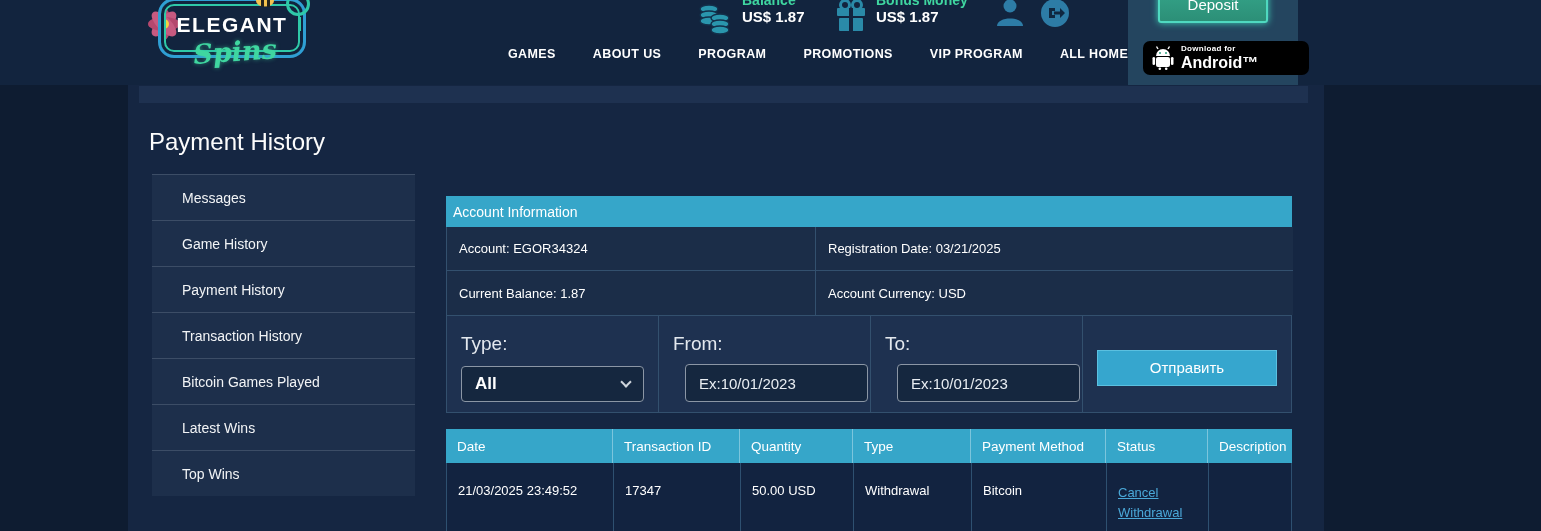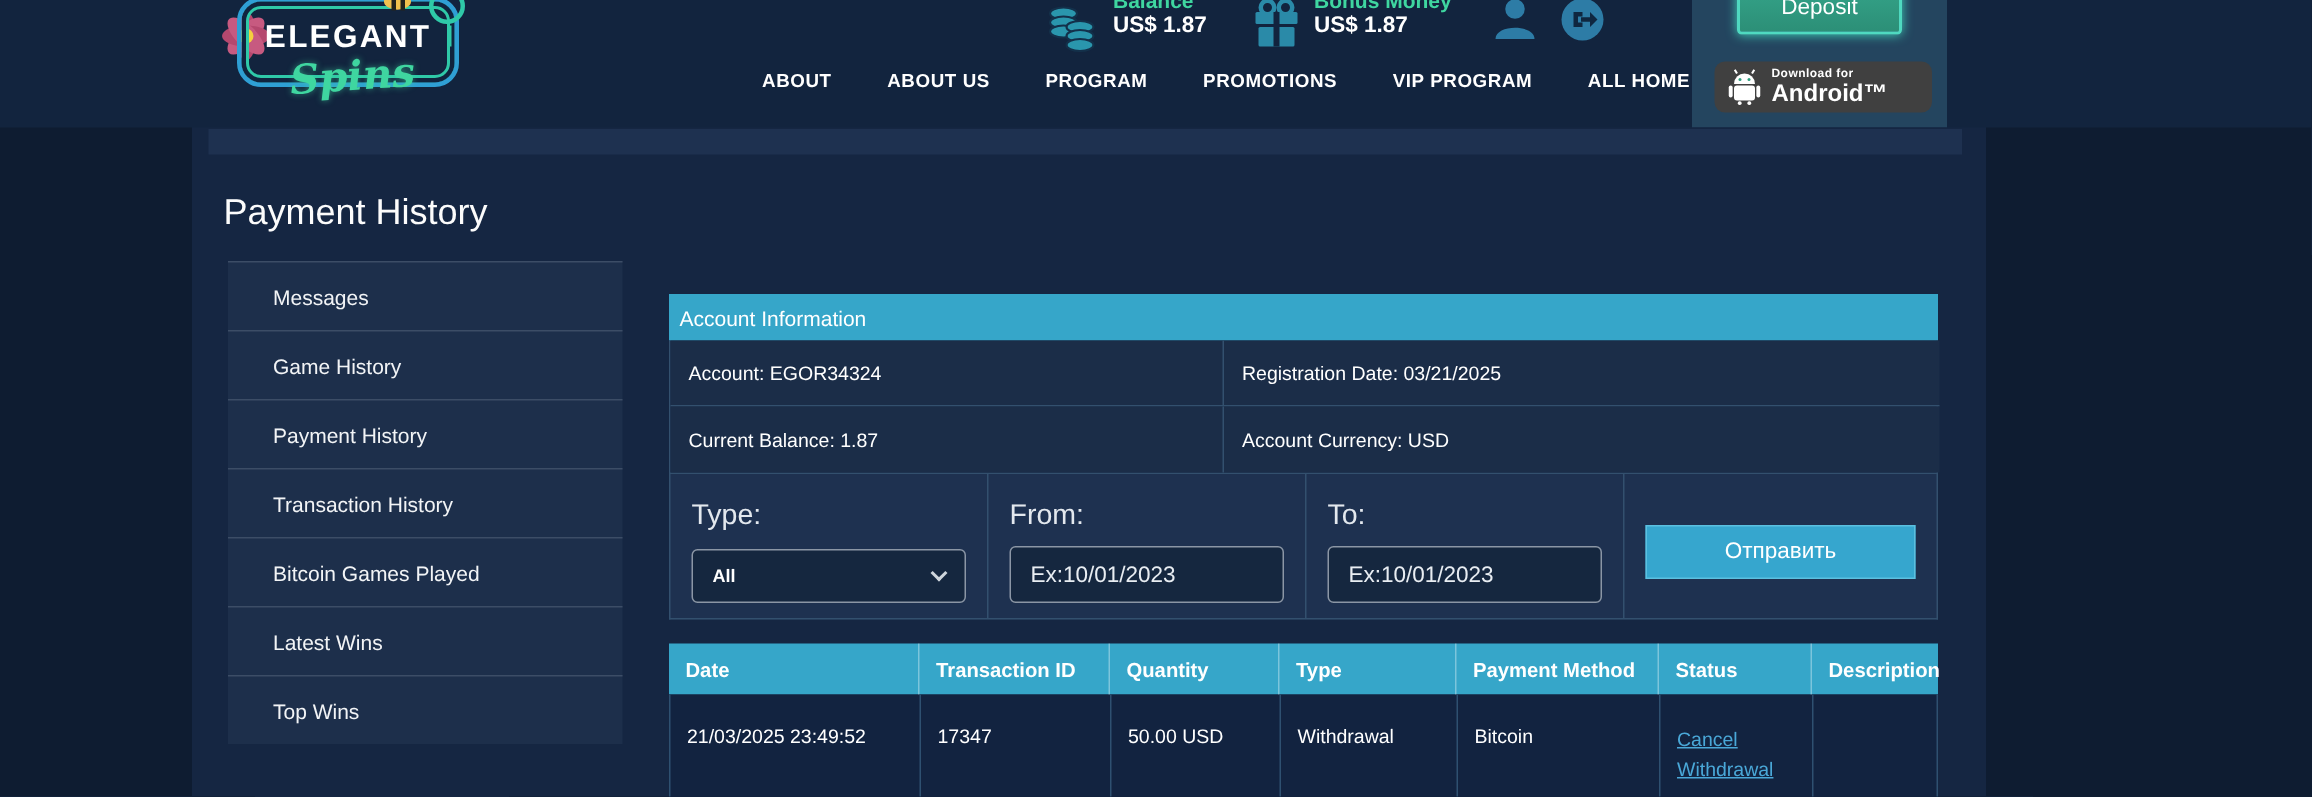--- a/index.html
+++ b/index.html
@@ -38,21 +38,21 @@
 
   
   .nav { position:absolute; left:508px; top:47px; display:flex; gap:37px; }
   .nav-item { font-size:12.5px; font-weight:bold; letter-spacing:.4px; color:#fff; cursor:pointer; white-space:nowrap; }
 
   
   .deposit-panel { position:absolute; left:1128px; top:0; width:170px; height:85px; background:#24455f; }
   .deposit-btn { position:absolute; left:30px; top:-14px; width:110px; height:37px;
     background:linear-gradient(#35a58a,#2c8f77); border:2px solid #4fd9c0; border-radius:3px;
     color:#fff; font-size:15px; box-shadow:0 0 7px #3fd0b8; text-align:center; line-height:33px; cursor:pointer; }
-  .android-btn { position:absolute; left:15px; top:41px; width:145px; height:34px; background:#404040; border-radius:7px;
+  .android-btn { position:absolute; left:15px; top:41px; width:166px; height:34px; background:#000000; border-radius:7px;
     display:flex; align-items:center; padding-left:9px; cursor:pointer; }
   .android-texts { margin-left:7px; line-height:1; }
   .android-small { font-size:8px; font-weight:bold; color:#fff; letter-spacing:.3px; }
   .android-big   { font-size:16px; font-weight:bold; color:#fff; margin-top:2px; }
 
   
   .page-title { position:absolute; left:149px; top:128px; font-size:24px; color:#fcfcfc; z-index:3; }
 
   
   .sidebar { position:absolute; left:152px; top:174px; width:263px; z-index:3; }
@@ -64,31 +64,31 @@
   .info-grid { display:grid; grid-template-columns:369px 477px; border:1px solid #33506e; border-top:none; }
   .info-cell { height:44px; background:#1b2d48; display:flex; align-items:center; padding-left:12px; font-size:13px; color:#fff; border-bottom:1px solid #33506e; }
   .info-cell.c1 { border-right:1px solid #33506e; }
   .info-grid .r2 { border-bottom:none; }
 
   
   .filter-row { display:grid; grid-template-columns:212px 212px 212px 208px; height:97px; background:#1e3150; border:1px solid #33506e; border-top:none; }
   .filter-cell { padding:17px 14px 0 14px; border-right:1px solid #33506e; }
   .filter-cell:last-child { border-right:none; padding-top:0; display:flex; align-items:center; justify-content:center; }
   .filter-label { font-size:19px; color:#e3e8ee; }
-  .select-box { margin-top:11px; height:36px; background:#15273f; border:1px solid #8b96a5; border-radius:4px; display:flex; align-items:center; justify-content:space-between; padding:0 13px; font-size:12px; font-weight:bold; color:#fff; cursor:pointer; }
+  .select-box { margin-top:11px; height:36px; background:#15273f; border:1px solid #8b96a5; border-radius:4px; display:flex; align-items:center; justify-content:space-between; padding:0 13px; font-size:17px; font-weight:bold; color:#fff; cursor:pointer; }
   .chevron { width:8px; height:8px; border-right:2px solid #cfd6dd; border-bottom:2px solid #cfd6dd; transform:rotate(45deg); margin-top:-4px; }
-  .date-input { margin-top:9px; width:100%; height:38px; background:#15273f; border:1px solid #8b96a5; border-radius:4px; color:#fff; font-size:15px; padding:0 13px; outline:none; }
+  .date-input { margin-top:9px; width:100%; height:38px; background:#15273f; border:1px solid #8b96a5; border-radius:4px; color:#fff; font-size:15px; padding:0 13px; outline:none;margin-left:12px; }
   .date-input::placeholder { color:#e8edf2; opacity:1; }
   .submit-btn { width:180px; height:36px; background:#36a6ce; border:1px solid #5bc0e0; color:#fff; font-size:15px; cursor:pointer; margin-top:7px; }
 
   
   .table { margin-top:16px; }
   .thead, .trow { display:grid; grid-template-columns:167px 127px 113px 118px 135px 102px 84px; }
   .thead { background:#36a6c9; height:34px; }
-  .th { display:flex; align-items:center; padding-left:11px; font-size:13.5px; font-weight:bold; color:#fff; border-right:1px solid rgba(255,255,255,.35); }
+  .th { display:flex; align-items:center; padding-left:11px; font-size:13.5px; font-weight:normal; color:#fff; border-right:1px solid rgba(255,255,255,.35); }
   .th:last-child { border-right:none; }
   .trow { background:#122340; height:100px; border:1px solid #2e5070; border-top:none; }
   .td { padding:20px 8px 0 11px; font-size:13px; color:#fff; border-right:1px solid #2e5070; }
   .td:last-child { border-right:none; }
   .link { color:#4aa8d8; text-decoration:underline; cursor:pointer; line-height:20px; display:inline-block; }
 
   svg { display:block; }
 </style>
 </head>
 <body>
@@ -157,21 +157,21 @@
     <circle cx="15" cy="7" r="6.5" fill="#2d7ca6"></circle>
     <path d="M2 27 C2 17 28 17 28 27 Z" fill="#2d7ca6"></path>
   </svg>
   <svg class="round-icon" width="30" height="30" viewBox="0 0 30 30" style="left:1040px;top:-2px;cursor:pointer;">
     <circle cx="15" cy="15" r="14" fill="#2d7ca6"></circle>
     <path d="M9 10 h6 v3 h-3 v4 h3 v3 H9 Z" fill="#0f2740"></path>
     <path d="M14 13.5 h6 v-3.5 l5 5 -5 5 v-3.5 h-6 Z" fill="#0f2740"></path>
   </svg>
 
   <div class="nav">
-    <span class="nav-item">ABOUT</span>
+    <span class="nav-item">GAMES</span>
     <span class="nav-item">ABOUT US</span>
     <span class="nav-item">PROGRAM</span>
     <span class="nav-item">PROMOTIONS</span>
     <span class="nav-item">VIP PROGRAM</span>
     <span class="nav-item">ALL HOME</span>
   </div>
 
   <div class="deposit-panel">
     <div class="deposit-btn">Deposit</div>
     <div class="android-btn">

